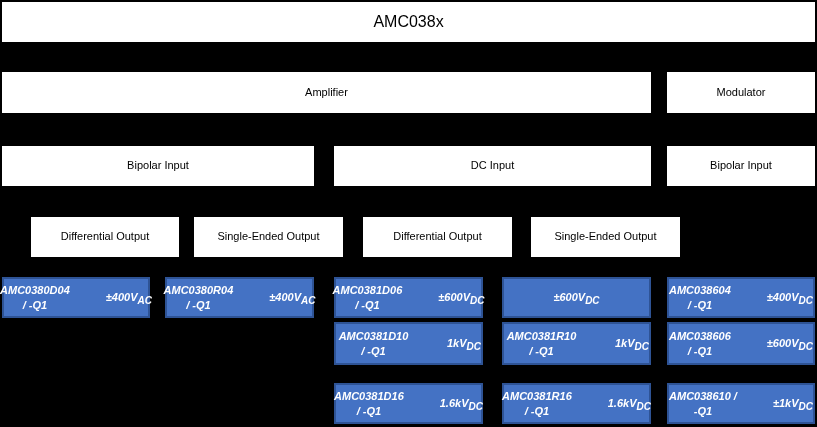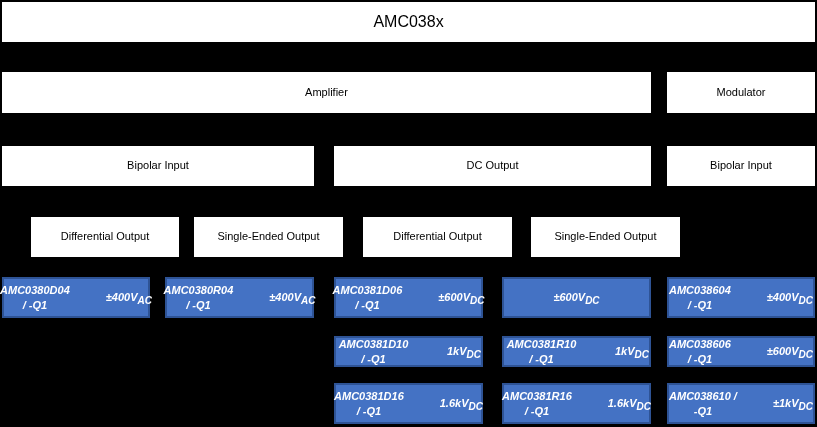--- a/index.html
+++ b/index.html
@@ -49,21 +49,21 @@
   .span-full{left:2px;width:813px;}
   .span-amp{left:2px;width:649px;}
   .span-bip-l{left:2px;width:312px;}
   .span-dc{left:334px;width:317px;}
   
   .r-title{top:2px;height:40px;}
   .r-func{top:72px;height:41px;}
   .r-input{top:146px;height:40px;text-align:center;}
   .r-output{top:217px;height:40px;margin-left:29px;}
   .r-p1{top:277px;height:41px;}
-  .r-p2{top:336px;height:31px;}
+  .r-p2{top:322px;height:43px;}
   .r-p3{top:383px;height:41px;}
 </style>
 </head>
 <body>
 
 <div id="canvas">
 
   <div class="box title-box span-full r-title">
     <span>AMC038x</span>
   </div>
@@ -72,21 +72,21 @@
     <span>Amplifier</span>
   </div>
   <div class="box c5 r-func">
     <span>Modulator</span>
   </div>
 
   <div class="box span-bip-l r-input">
     <span>Bipolar Input</span>
   </div>
   <div class="box span-dc r-input">
-    <span>DC Output</span>
+    <span>DC Input</span>
   </div>
   <div class="box c5 r-input">
     <span>Bipolar Input</span>
   </div>
 
   <div class="box c1 r-output">
     <span>Differential Output</span>
   </div>
   <div class="box c2 r-output">
     <span>Single-Ended Output</span>

